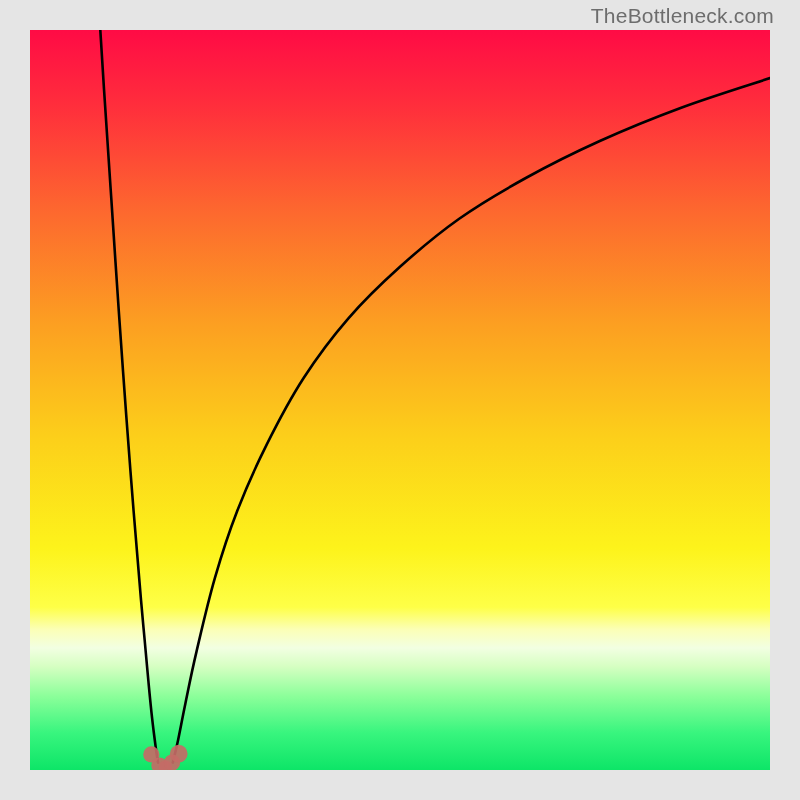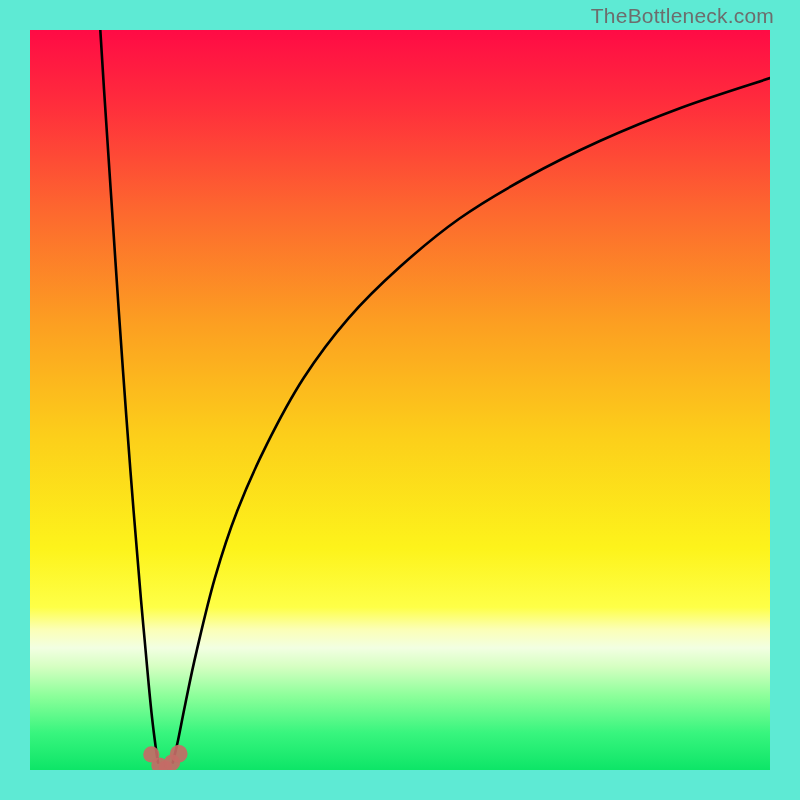--- a/index.html
+++ b/index.html
@@ -8,21 +8,21 @@
     width: 800px;
     height: 800px;
     overflow: hidden;
     background: #000;
     font-family: Arial, Helvetica, sans-serif;
   }
   .frame {
     position: absolute;
     left: 0; top: 0;
     width: 800px; height: 800px;
-    background: #5eead4;
+    background: #e5e5e5;
   }
   .plot {
     position: absolute;
     background: #000;
   }
   .plot svg {
     display: block;
   }
   .watermark {
     position: absolute;

